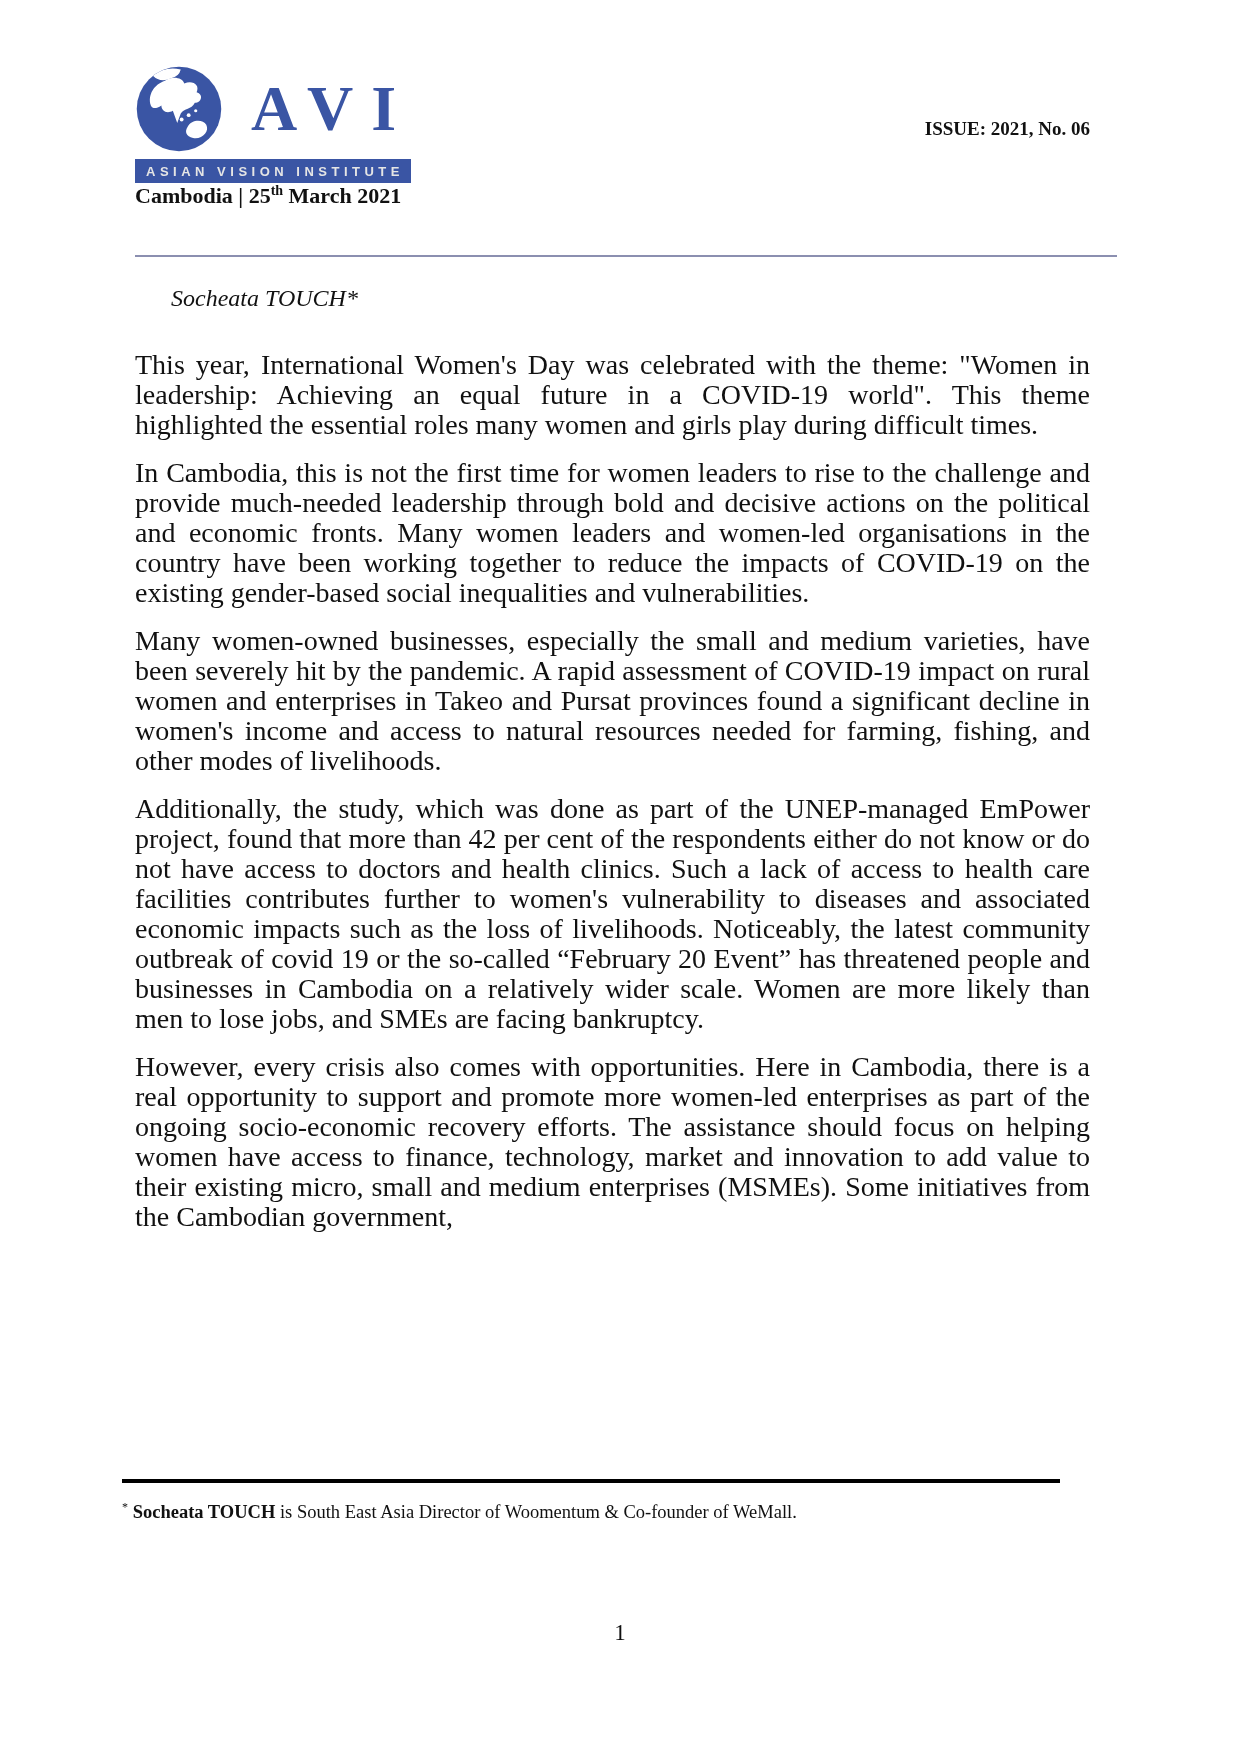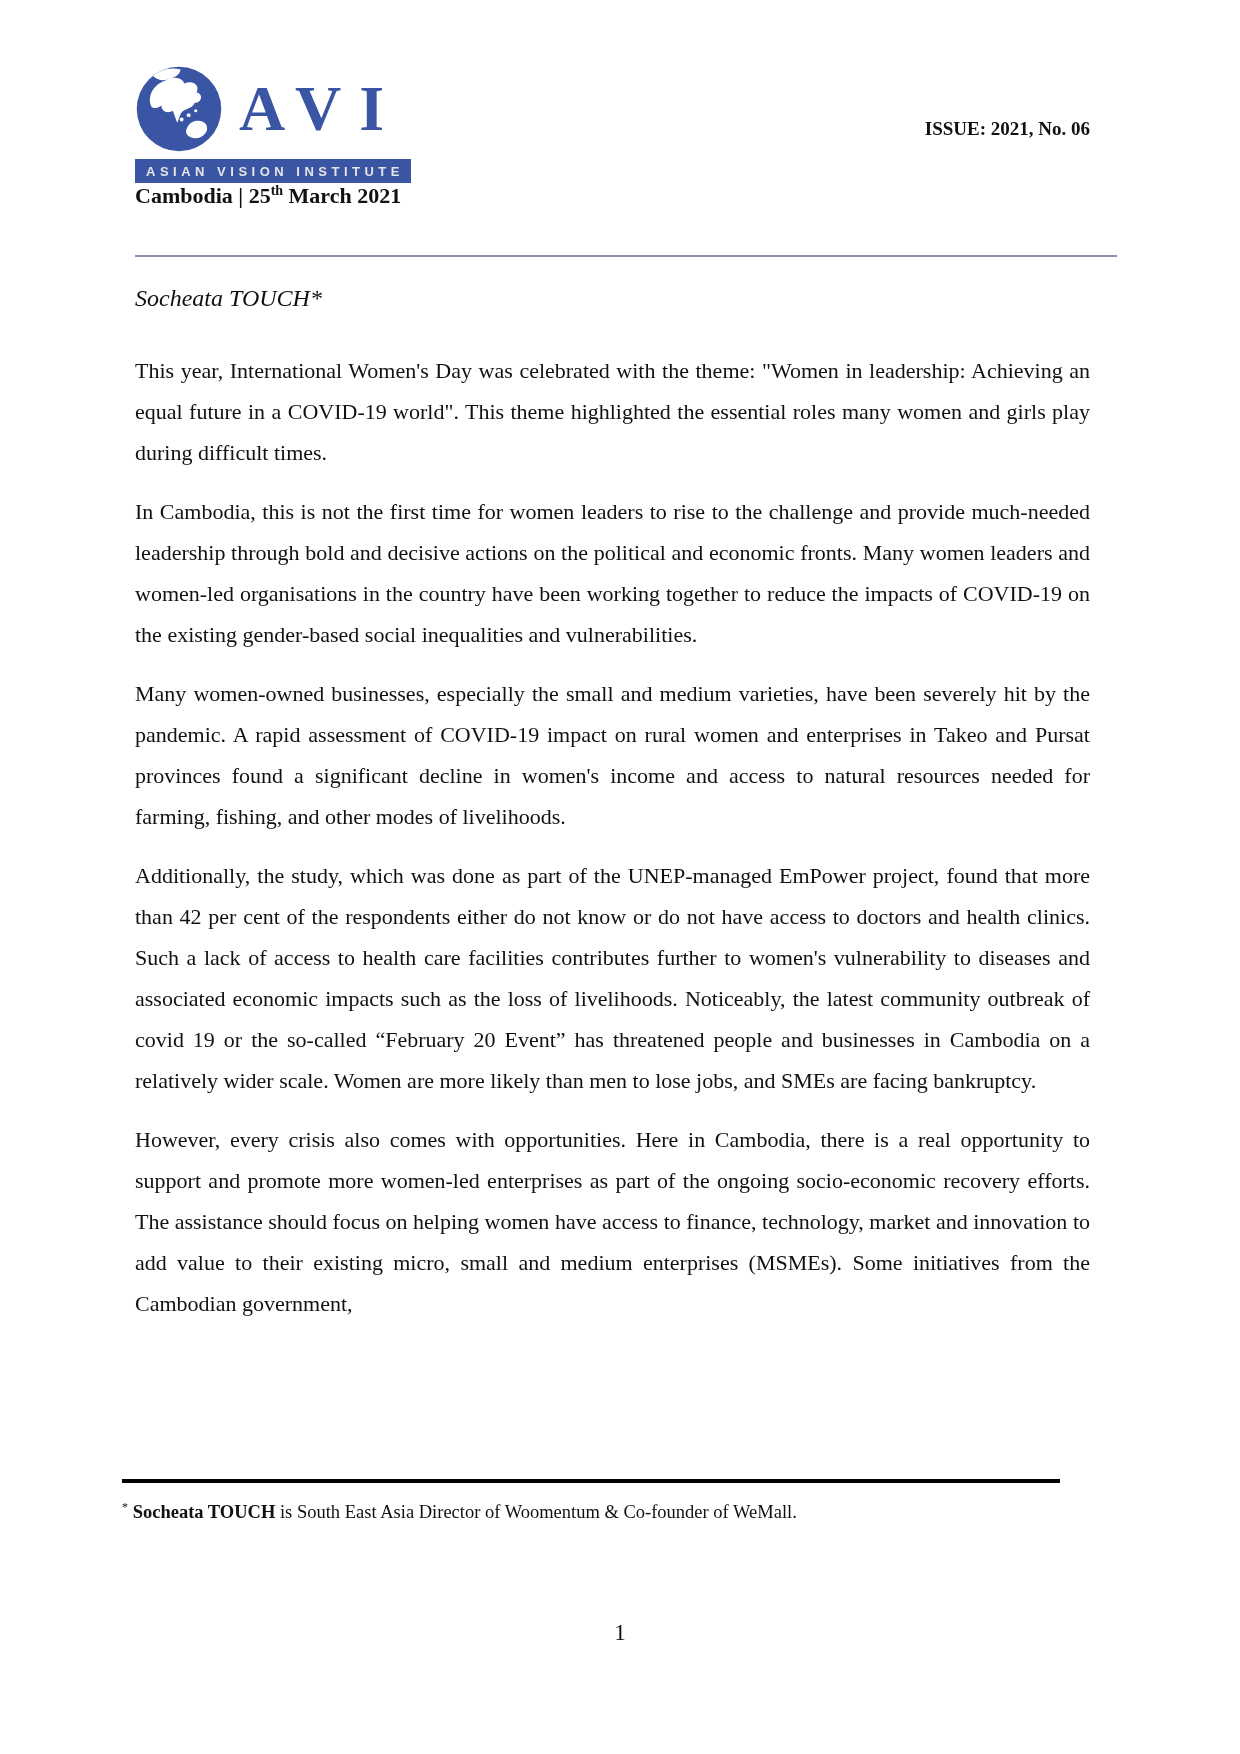--- a/index.html
+++ b/index.html
@@ -21,21 +21,21 @@
   }
   
   .masthead{display:flex;justify-content:space-between;align-items:flex-start;}
   .logo-block{width:276px;}
   .logo-top{display:flex;align-items:center;height:94px;}
   .globe{width:88px;height:88px;flex:0 0 auto;}
   .logo-acronym{
     font-family:"Liberation Serif", serif;
     font-weight:bold;color:var(--brand-blue);
     font-size:64px;line-height:1;letter-spacing:18px;
-    margin-left:16px;white-space:nowrap;
+    margin-left:28px;white-space:nowrap;
   }
   .logo-bar{
     margin-top:3px;background:var(--brand-blue);color:#e5e5e5;
     font-family:"Liberation Sans", sans-serif;font-weight:bold;
     font-size:13px;letter-spacing:4.5px;text-align:center;
     padding:5px 0 4px 4px;white-space:nowrap;
   }
   .issue-label{
     font-weight:bold;font-size:19px;margin-top:56px;white-space:nowrap;
   }
@@ -45,24 +45,24 @@
     letter-spacing:0.5px;margin:42px 0 0 0;line-height:1.1;
   }
   .dateline{font-weight:bold;font-size:22px;}
   .dateline sup{font-size:14px;}
   .header-rule{
     border:none;border-top:2px solid var(--rule-gray);
     margin:46px -27px 0 0;
   }
   
   .article-title{font-weight:bold;font-size:30px;margin:56px 0 0 0;line-height:1.15;}
-  .byline{font-style:italic;font-size:24px;margin-top:28px;}
+  .byline{font-style:italic;font-size:24px;margin-top:28px;margin-left:36px;}
   .body-text{margin-top:38px;}
   .body-text p{
-    font-size:22px;line-height:41px;text-align:justify;
+    font-size:28px;line-height:30px;text-align:justify;
     margin:16px 0 18px 0;
   }
   
   .footnote{position:absolute;left:122px;top:1479px;width:938px;}
   .footnote-rule{border:none;border-top:4px solid #000;margin:0;}
   .footnote-text{font-size:18.5px;line-height:25px;margin-top:12px;}
   .footnote-text sup{font-size:12px;}
   .footnote-text b{font-weight:bold;}
   
   .page-number{

